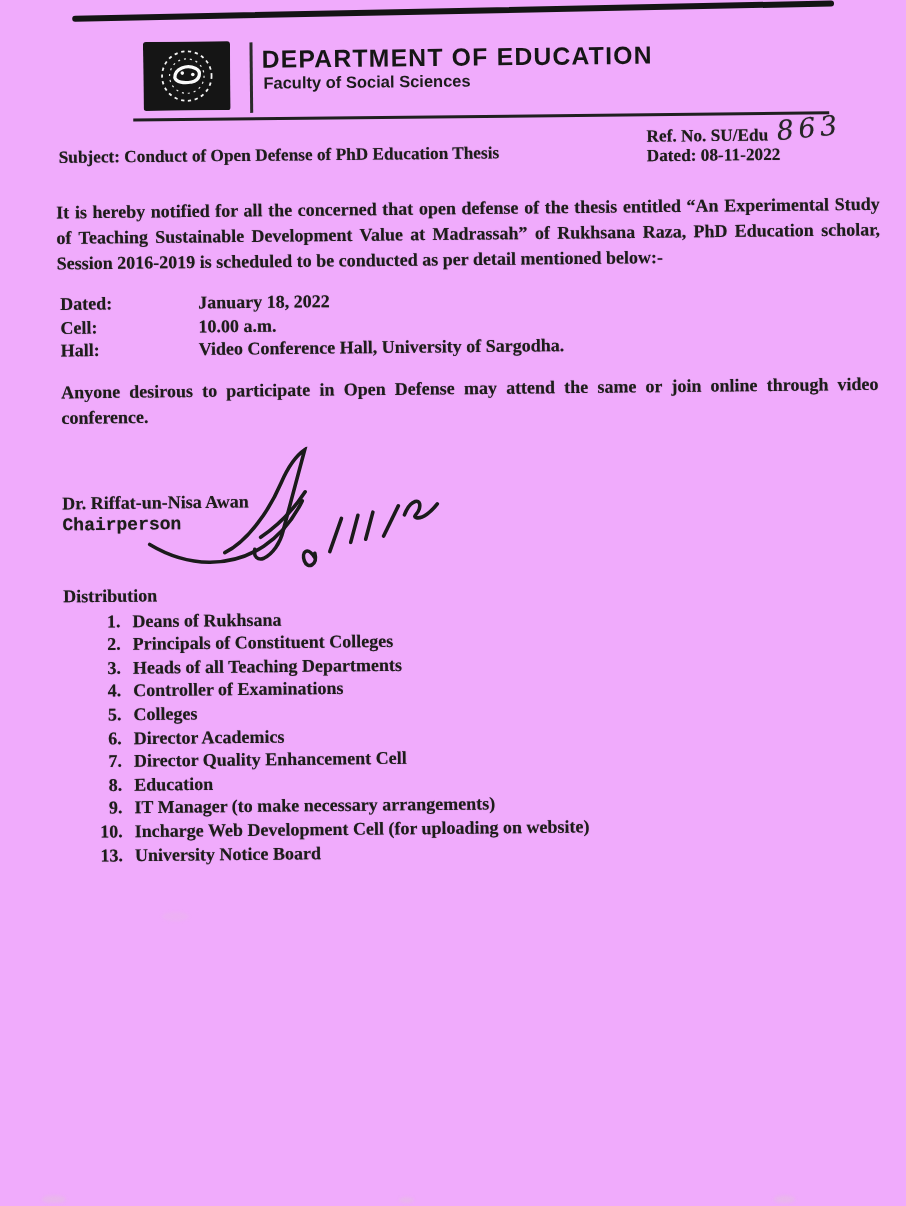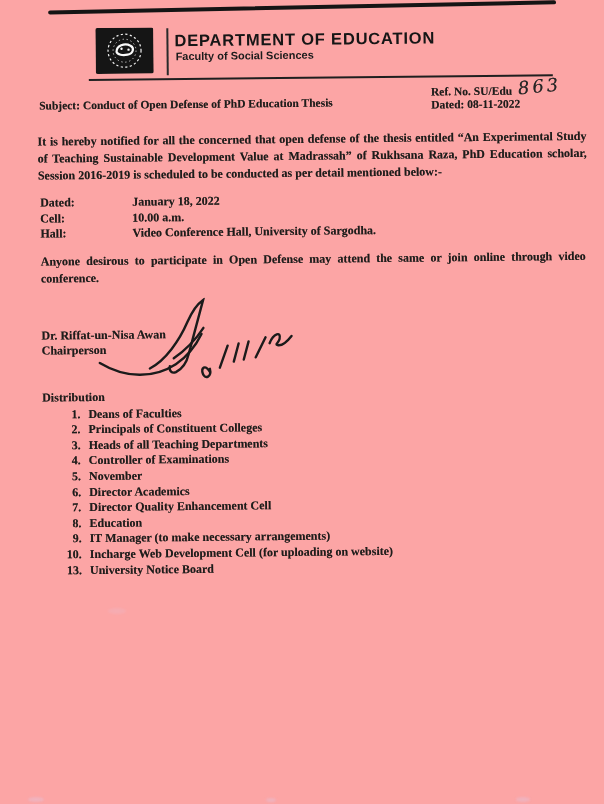--- a/index.html
+++ b/index.html
@@ -1,17 +1,17 @@
 <!DOCTYPE html>
 <html><head>
 <meta charset="utf-8">
 <style>
   html,body{margin:0;padding:0;}
   body{width:604px;height:804px;background:#e9e7e4;font-family:"Liberation Serif",serif;}
-  .page{position:relative;width:604px;height:804px;background:#fca5a5;overflow:hidden;color:#1d1c1a;}
+  .page{position:relative;width:604px;height:804px;background:#f0abfc;overflow:hidden;color:#1d1c1a;}
   .rot{position:absolute;inset:0;transform:rotate(-0.6deg);transform-origin:0 0;}
   .abs{position:absolute;}
   
   .scan-top-edge{left:48px;top:11px;width:508px;height:4px;background:#141414;transform:rotate(-0.55deg);transform-origin:left center;border-radius:2px;}
   .smudge{background:rgba(226,196,219,0.45);border-radius:50%;filter:blur(1px);}
   
   .logo{left:95px;top:29px;width:58px;height:46px;}
   .hdr-divider{left:166px;top:30px;width:2px;height:47px;background:#2a2a2a;}
   .org{left:174px;top:33px;font-family:"Liberation Sans",sans-serif;font-size:16.5px;font-weight:bold;letter-spacing:0.8px;color:#161616;}
   .suborg{left:175px;top:52px;font-family:"Liberation Sans",sans-serif;font-size:11px;font-weight:bold;color:#1c1c1c;}
@@ -22,21 +22,21 @@
   
   .ink{color:#1e1d1b;text-shadow:0 0 0.5px rgba(20,20,20,0.55);}
   .subject{left:38px;top:100px;font-size:11.5px;font-weight:bold;}
   .para1{left:36px;top:134px;width:549px;font-size:12px;font-weight:bold;line-height:17px;text-align:justify;}
   .details{left:38px;top:196px;font-size:12px;font-weight:bold;line-height:15.5px;}
   .detail-row{display:flex;}
   .detail-label{width:92px;}
   .para2{left:38px;top:254px;width:545px;font-size:12px;font-weight:bold;line-height:16.5px;text-align:justify;}
   
   .sig-name{left:38px;top:329px;font-size:12px;font-weight:bold;}
-  .sig-title{left:38px;top:344px;font-size:12px;font-weight:bold;}
+  .sig-title{left:38px;top:344px;font-size:12px;font-weight:bold;font-family:Liberation Mono, monospace;}
   .sig-svg{left:88px;top:300px;width:202px;height:92px;}
   
   .dist{left:38px;top:391px;font-size:12px;font-weight:bold;line-height:15.6px;}
   .dist-heading{margin-bottom:1px;}
   .dist-row{white-space:nowrap;}
   .dist-num{display:inline-block;width:24px;text-align:right;margin-left:14px;margin-right:8px;}
 </style>
 </head>
 <body>
 
@@ -104,25 +104,25 @@
         <path d="M128,70 L136,48"></path>
         <path d="M142,64 L147,46"></path>
         <path d="M152,62 L157,44"></path>
         <path d="M164,60 L174,40"></path>
         <path d="M178,46 C182,36 190,34 188,42 C187,46 183,47 186,48 C190,49 196,44 200,39"></path>
       </svg>
     </div>
 
     <div class="abs dist ink">
       <div class="dist-heading">Distribution</div>
-      <div class="dist-row"><span class="dist-num">1.</span><span>Deans of Faculties</span></div>
+      <div class="dist-row"><span class="dist-num">1.</span><span>Deans of Rukhsana</span></div>
       <div class="dist-row"><span class="dist-num">2.</span><span>Principals of Constituent Colleges</span></div>
       <div class="dist-row"><span class="dist-num">3.</span><span>Heads of all Teaching Departments</span></div>
       <div class="dist-row"><span class="dist-num">4.</span><span>Controller of Examinations</span></div>
-      <div class="dist-row"><span class="dist-num">5.</span><span>November</span></div>
+      <div class="dist-row"><span class="dist-num">5.</span><span>Colleges</span></div>
       <div class="dist-row"><span class="dist-num">6.</span><span>Director Academics</span></div>
       <div class="dist-row"><span class="dist-num">7.</span><span>Director Quality Enhancement Cell</span></div>
       <div class="dist-row"><span class="dist-num">8.</span><span>Education</span></div>
       <div class="dist-row"><span class="dist-num">9.</span><span>IT Manager (to make necessary arrangements)</span></div>
       <div class="dist-row"><span class="dist-num">10.</span><span>Incharge Web Development Cell (for uploading on website)</span></div>
       <div class="dist-row"><span class="dist-num">13.</span><span>University Notice Board</span></div>
     </div>
 
   </div>
 </div>

